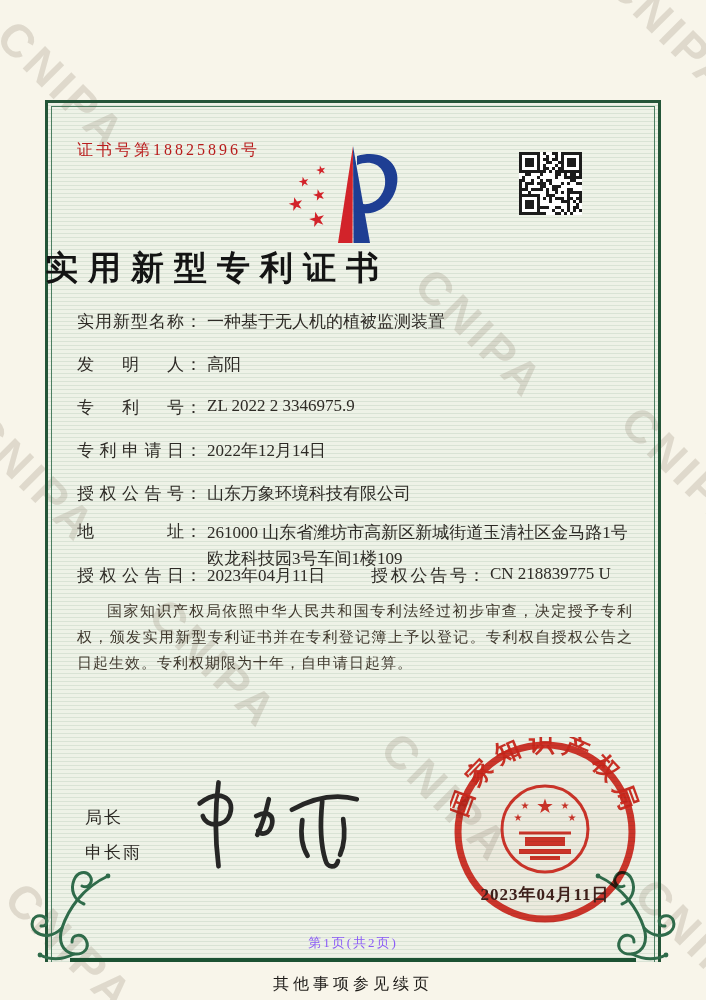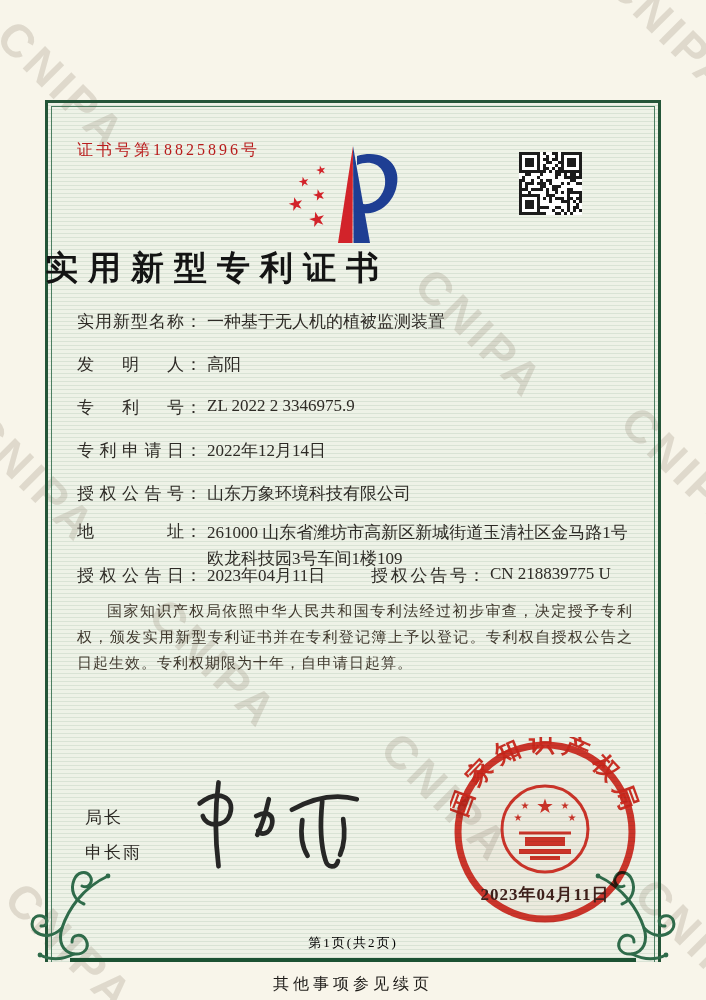--- a/index.html
+++ b/index.html
@@ -83,21 +83,21 @@
   .sig-title { position:absolute; left:85px; top:806px; font-size:17px; letter-spacing:2px; z-index:3; }
   .sig-name  { position:absolute; left:85px; top:841px; font-size:17px; letter-spacing:2px; z-index:3; }
   .sig-hand  { position:absolute; left:168px; top:772px; width:210px; height:110px; z-index:3; }
   .sig-hand svg { width:100%; height:100%; }
   
   .seal { position:absolute; left:450px; top:737px; width:190px; height:190px; z-index:5; mix-blend-mode:multiply; }
   .seal svg { width:100%; height:100%; }
   
   .page-info {
     position:absolute; left:45px; top:934px; width:616px; z-index:3;
-    text-align:center; font-size:13px; letter-spacing:2px; color:#000000;
+    text-align:center; font-size:13px; letter-spacing:2px; color:#8b5cf6;
   }
   .continuation {
     position:absolute; left:0; top:974px; width:706px; z-index:3;
     text-align:center; font-size:16px; letter-spacing:4px; color:#1d1b18;
   }
 </style>
 </head>
 <body>
 
 <span class="wm" style="left:-18px;  top:58px;">CNIPA</span>

